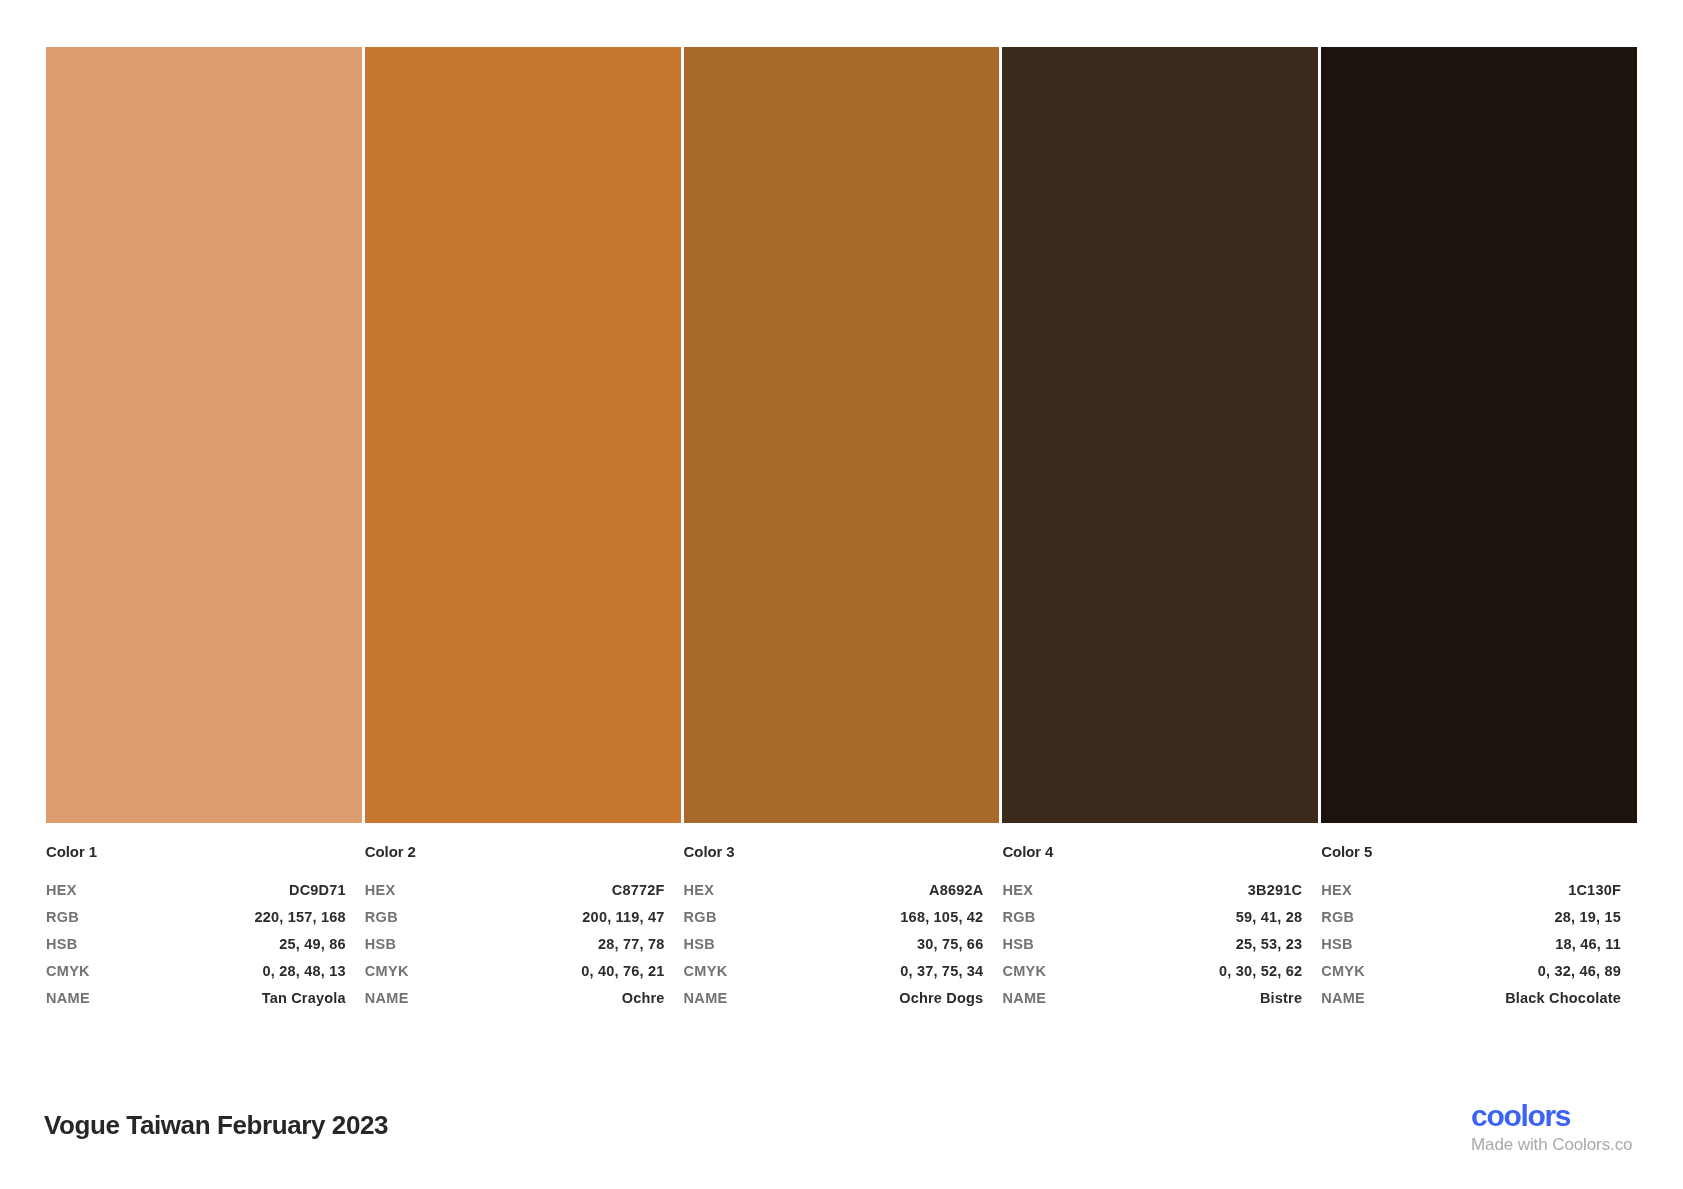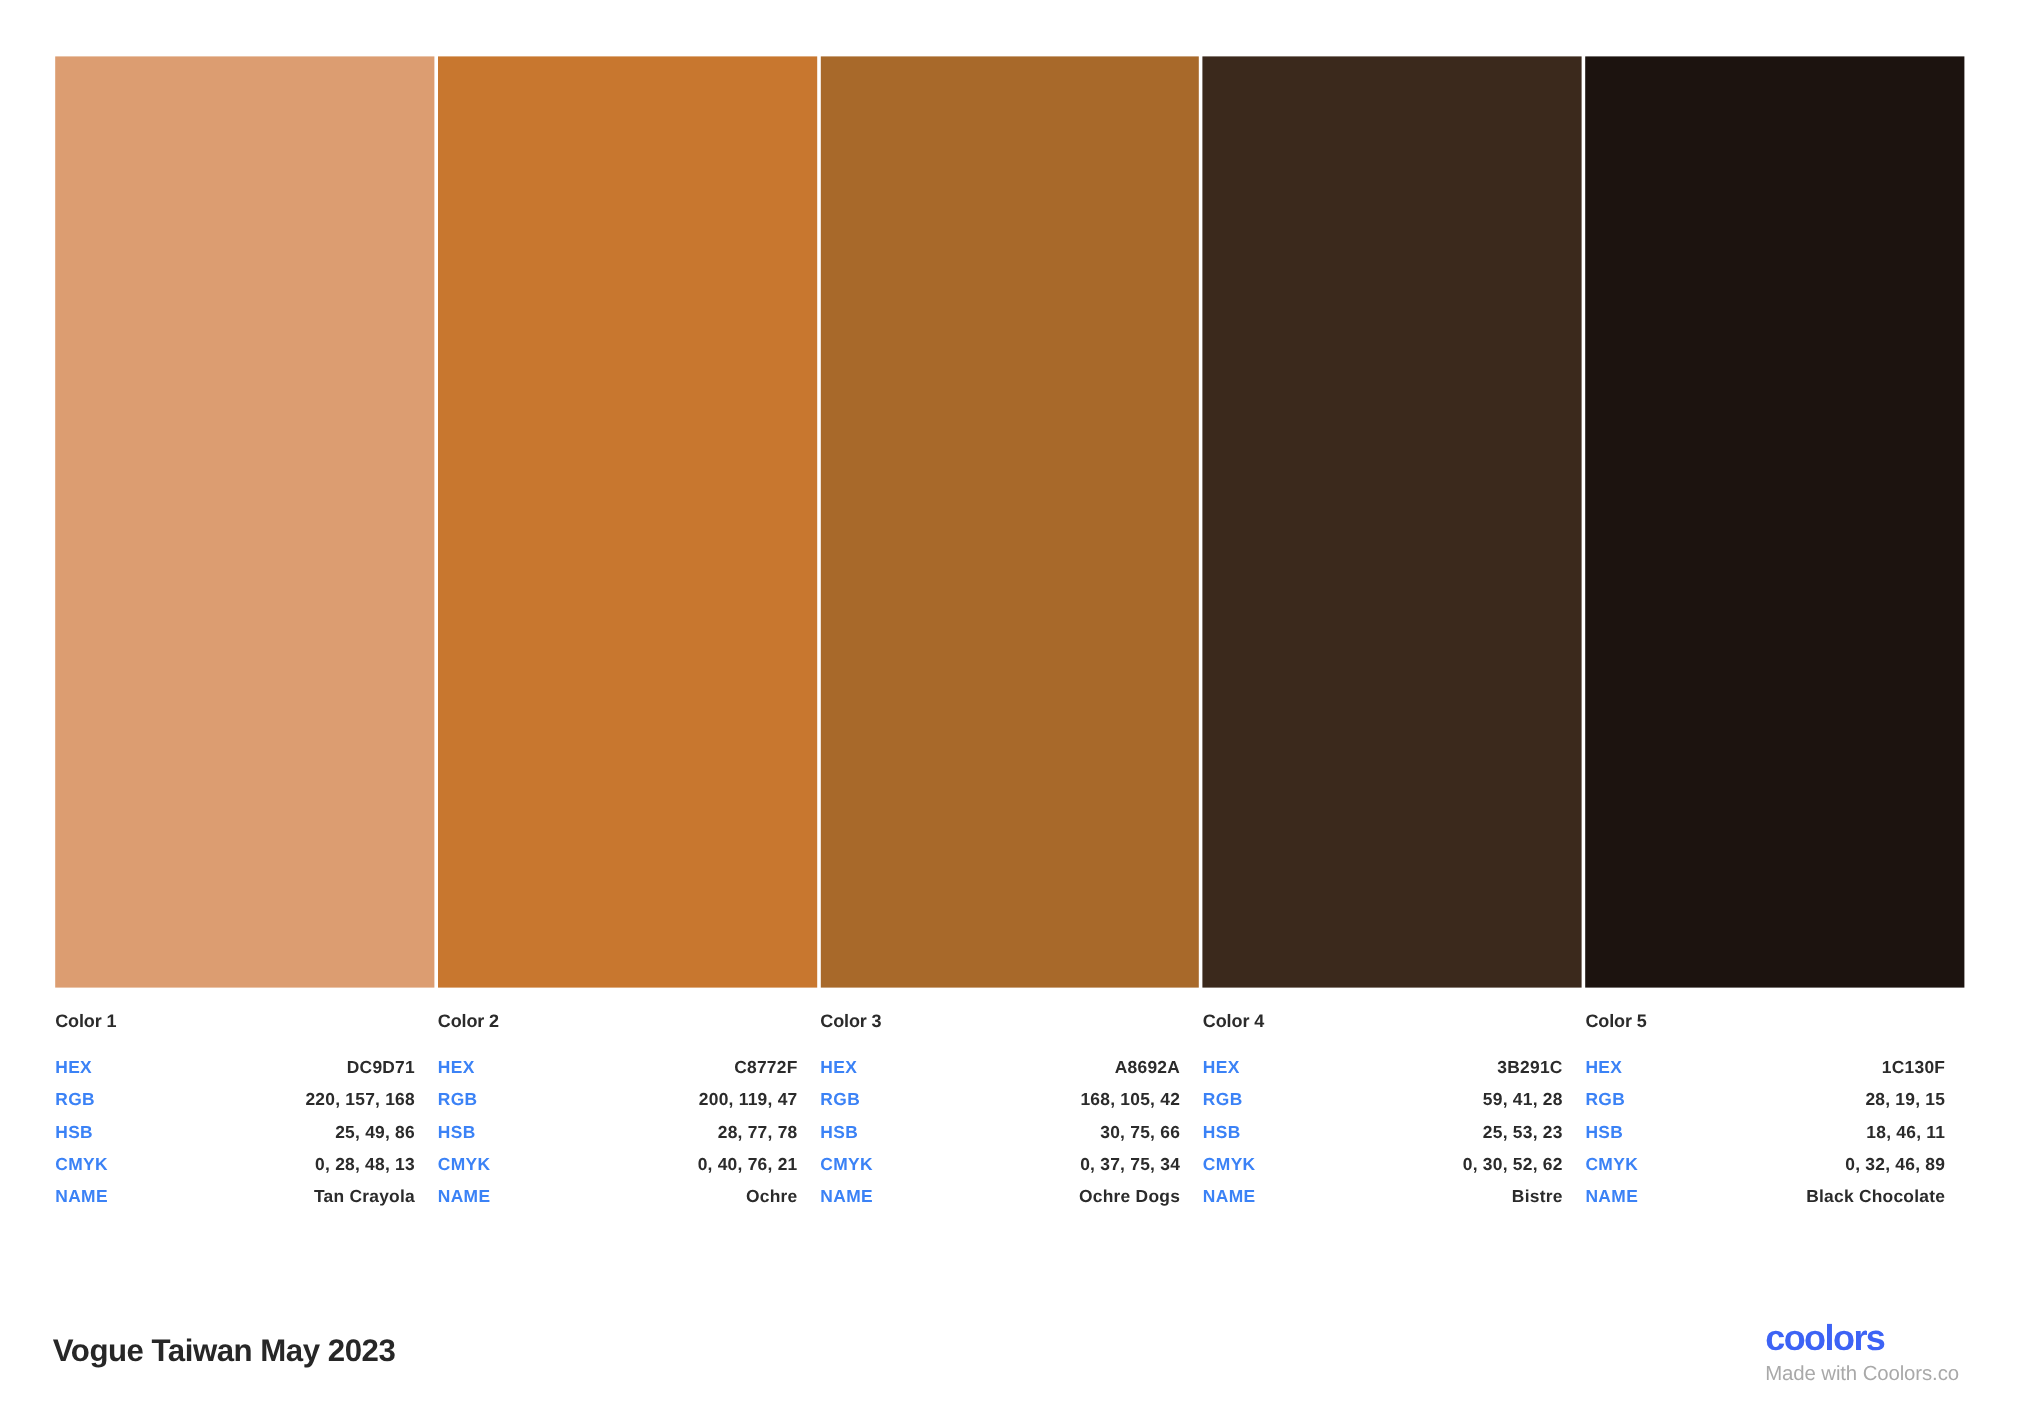--- a/index.html
+++ b/index.html
@@ -66,21 +66,21 @@
     display: flex;
     align-items: baseline;
     justify-content: space-between;
     height: 27px;
     line-height: 27px;
     white-space: nowrap;
   }
   .info-key {
     font-size: 14.5px;
     font-weight: bold;
-    color: #3b82f6;
+    color: #737373;
     letter-spacing: 0.3px;
     text-align: center;
   }
   .info-val {
     font-size: 14.5px;
     font-weight: bold;
     color: #2b2b2b;
     letter-spacing: 0.2px;
     text-align: left;
   }
@@ -249,20 +249,20 @@
         <span class="info-val">0, 32, 46, 89</span>
       </div>
       <div class="info-line">
         <span class="info-key">NAME</span>
         <span class="info-val">Black Chocolate</span>
       </div>
     </div>
 
   </div>
 
-  <div class="footer-title">Vogue Taiwan May 2023</div>
+  <div class="footer-title">Vogue Taiwan February 2023</div>
 
   <div class="brand">
     <span class="brand-wordmark" style="color: rgb(61, 99, 245);">coolors</span>
     <span class="brand-tagline">Made with Coolors.co</span>
   </div>
 
 </div>
 
 </body></html>

